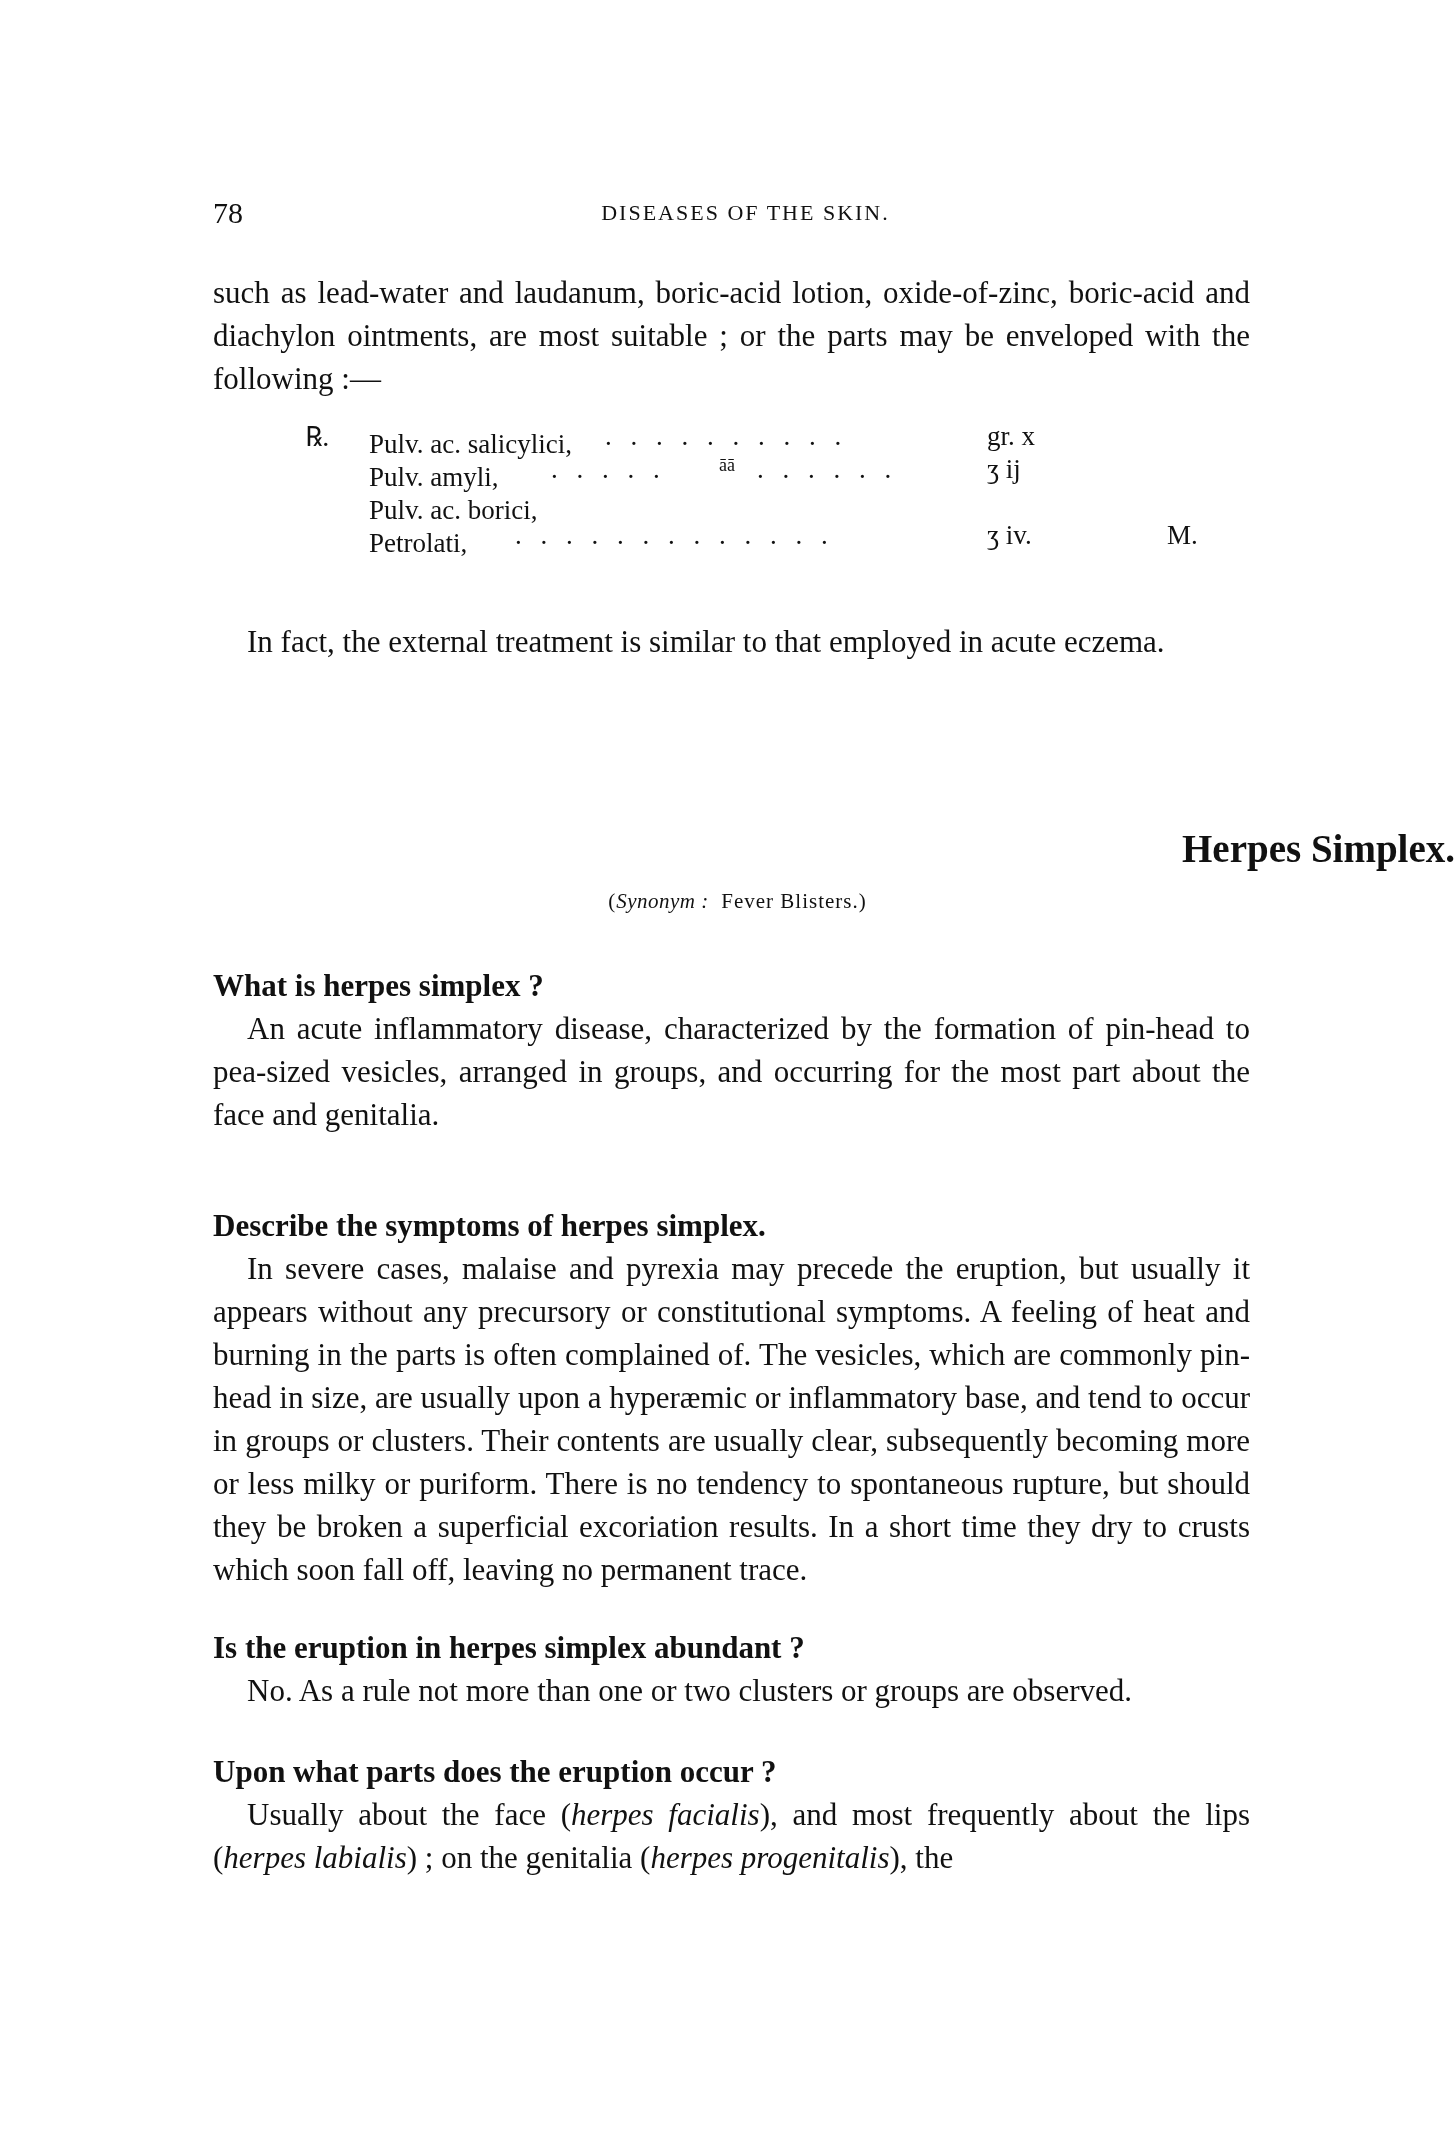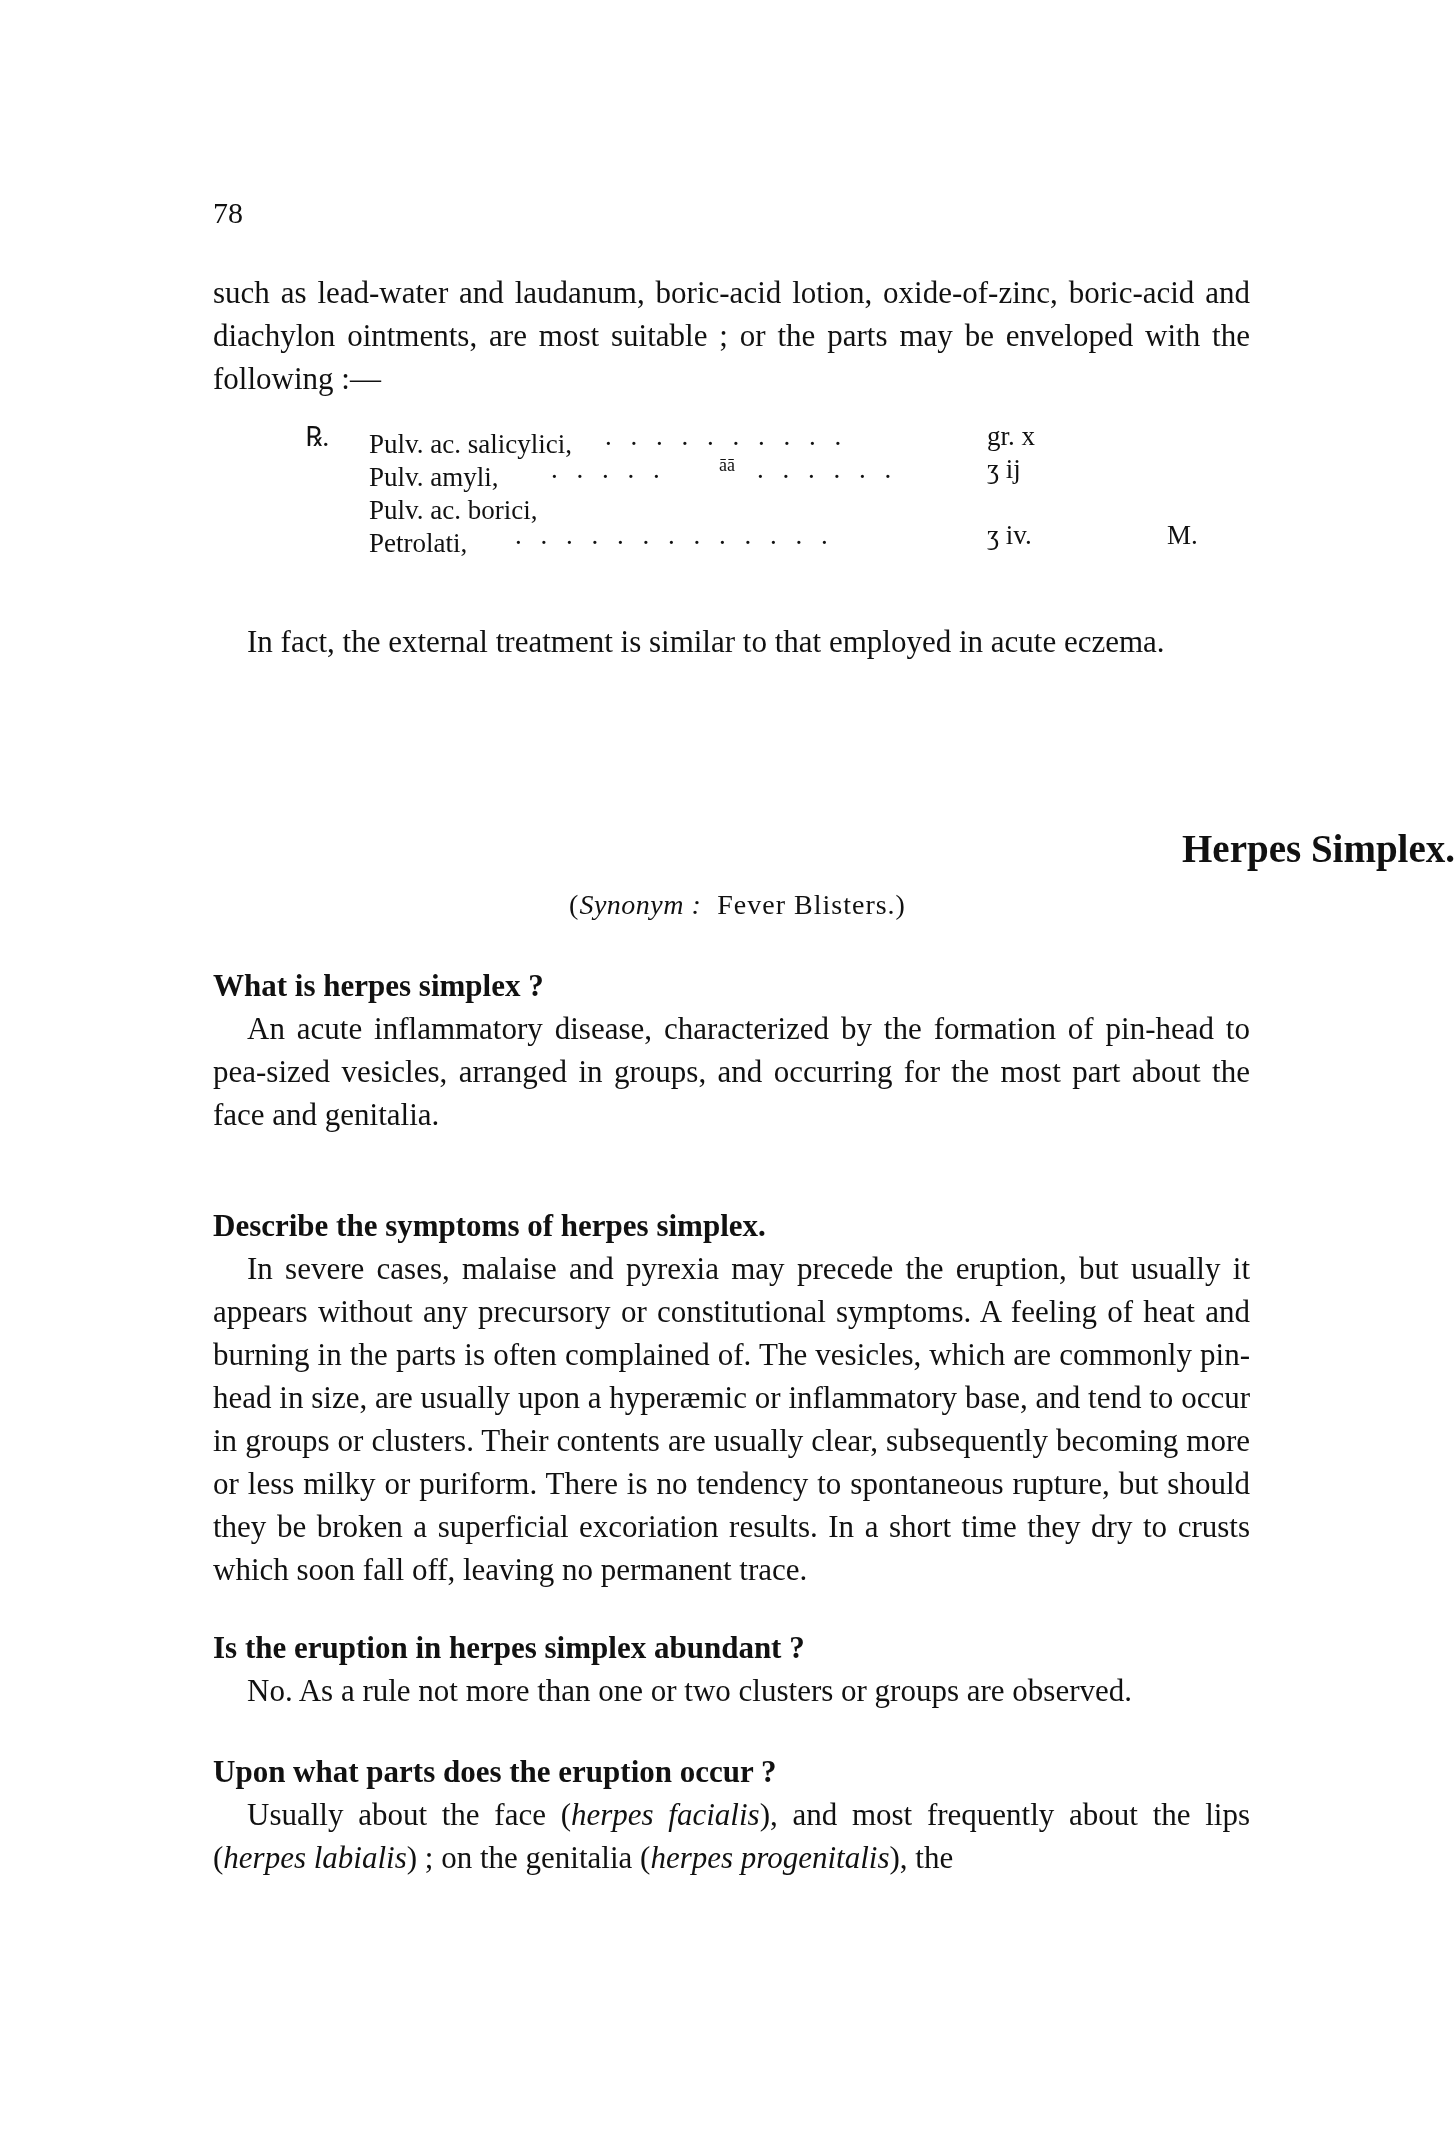--- a/index.html
+++ b/index.html
@@ -117,21 +117,21 @@
       font-weight: bold;
       padding-left: 20px;
       box-sizing: border-box;
     }
     .synonym {
       position: absolute;
       top: 889px;
       left: 0;
       width: 1455px;
       text-align: center;
-      font-size: 28px;
+      font-size: 21px;
       letter-spacing: 1px;
       padding-left: 20px;
       box-sizing: border-box;
     }
     .synonym i { letter-spacing: 0.5px; }
 
     .qa-question {
       font-weight: bold;
       font-size: 31px;
       margin: 0;
@@ -142,20 +142,21 @@
     .qa3 { top: 1626px; }
     .qa4 { top: 1750px; }
   </style>
 </head>
 <body>
 
 <div class="page">
 
   <div class="running-head">
     <span class="page-number">78</span>
+    <span class="running-title">DISEASES OF THE SKIN.</span>
   </div>
 
   <div class="text-block intro">
     <p>such as lead-water and laudanum, boric-acid lotion, oxide-of-zinc, boric-acid and diachylon ointments, are most suitable ; or the parts may be enveloped with the following :—</p>
   </div>
 
   <div class="rx">
     <div class="rx-row">
       <span class="rx-symbol">℞.</span>
       <span class="rx-name">Pulv. ac. salicylici,</span>

